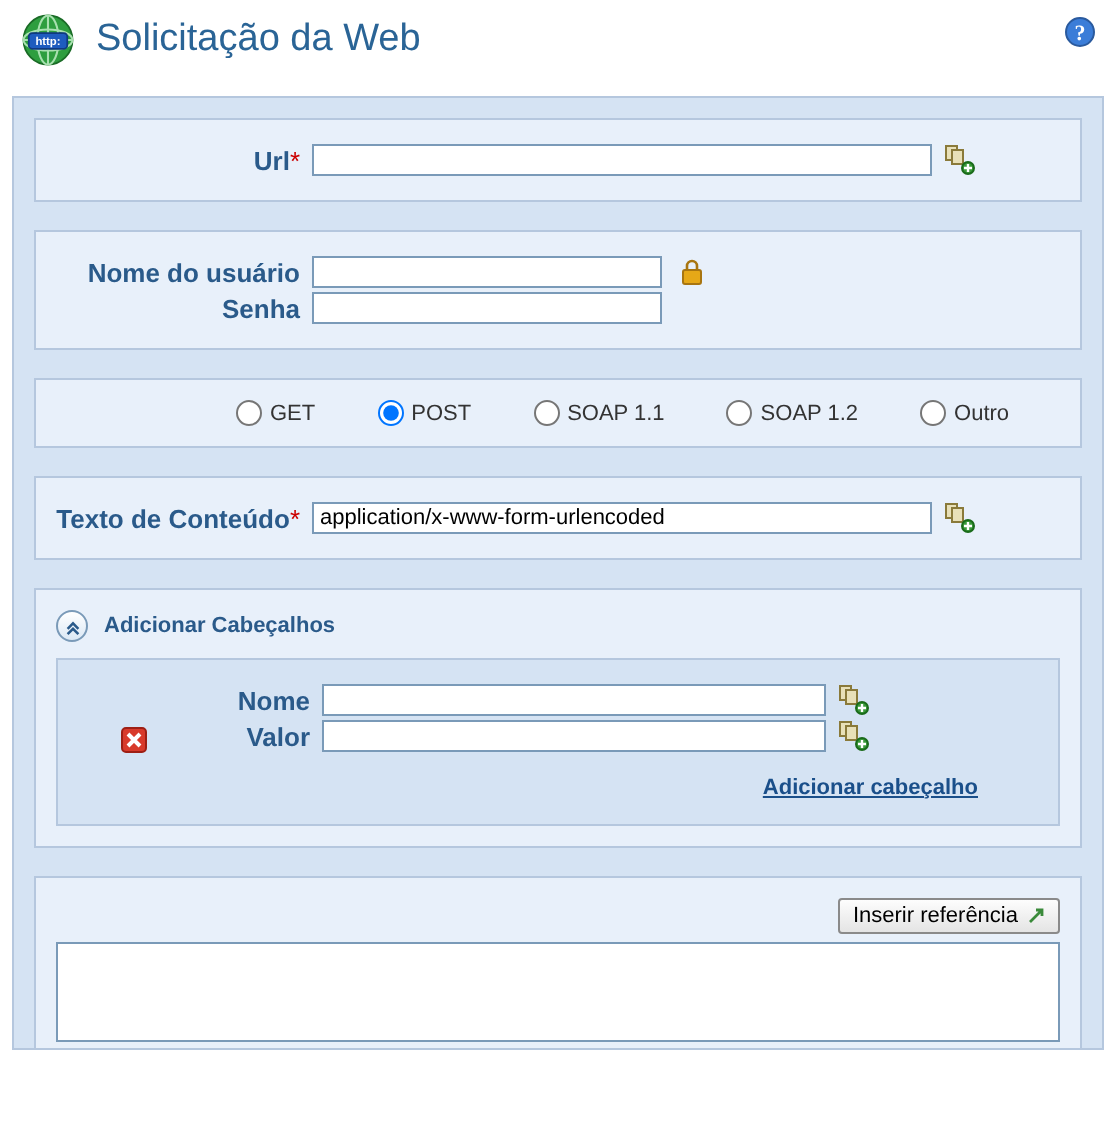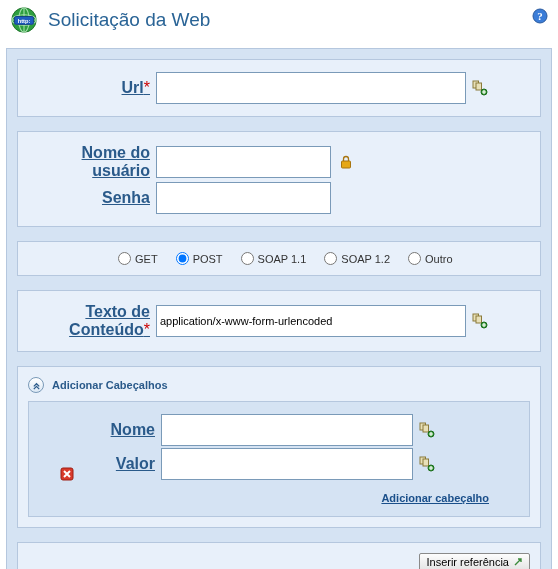--- a/index.html
+++ b/index.html
@@ -59,30 +59,29 @@
   .row {
     display: flex;
     align-items: center;
     margin: 2px 0;
   }
   .label {
     width: 128px;
     text-align: right;
     color: #2a5a8a;
     font-weight: bold;
-    font-size: 16px;
+    font-size: 13px;
     padding-right: 6px;
-    text-decoration: underline;
   }
   .req { color: #c00; font-weight: normal; }
   input[type="text"], input[type="password"] {
     font-size: 11px;
     border: 1px solid #7a9ab8;
     padding: 2px 3px;
-    height: 32px;
+    height: 16px;
   }
   .url-input { width: 310px; }
   .cred-input { width: 175px; }
   .ct-input { width: 310px; }
   .hdr-input { width: 252px; }
   .lookup-icon {
     width: 16px;
     height: 16px;
     margin-left: 6px;
     cursor: pointer;
@@ -90,21 +89,21 @@
   .lock-icon {
     width: 14px;
     height: 14px;
     margin-left: 8px;
   }
   .radio-row {
     display: flex;
     align-items: center;
     justify-content: flex-start;
     padding-left: 90px;
-    gap: 4px;
+    gap: 17px;
   }
   .radio-row label {
     color: #333;
     font-size: 11px;
     margin-right: 14px;
     display: inline-flex;
     align-items: center;
     gap: 4px;
     cursor: pointer;
   }

